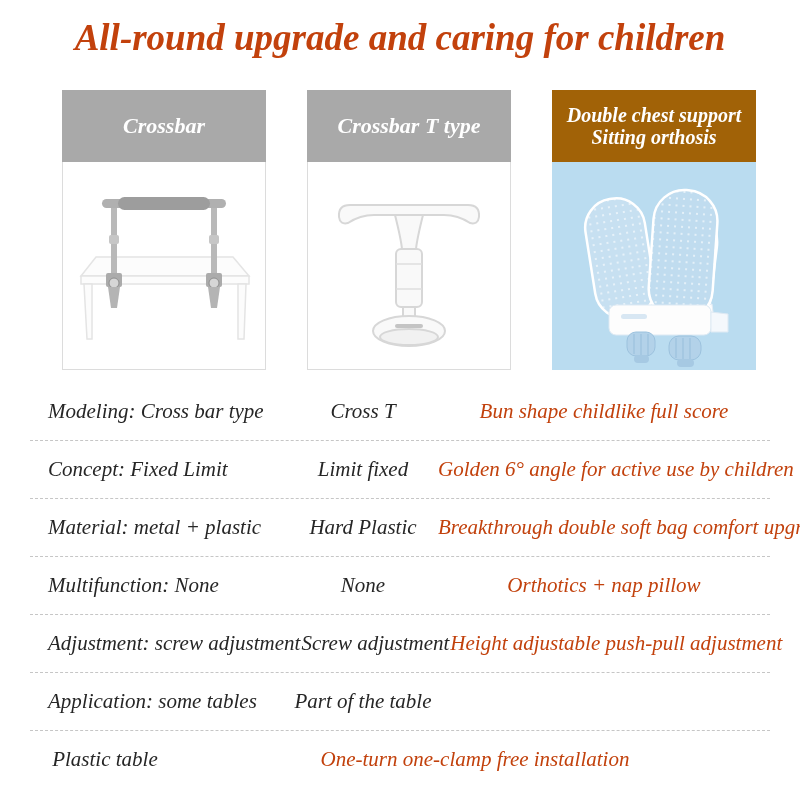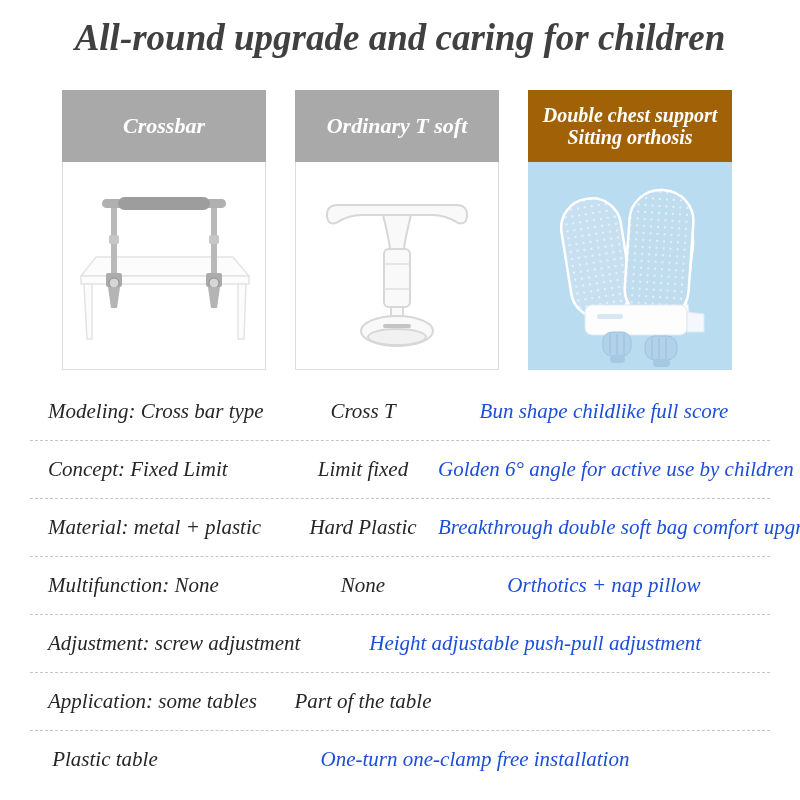--- a/index.html
+++ b/index.html
@@ -4,23 +4,23 @@
 <style>
   html, body { margin:0; padding:0; }
   body {
     width:800px; height:800px; position:relative; overflow:hidden;
     background:#ffffff;
     font-family:"Liberation Serif", serif;
   }
   .page-title {
     position:absolute; top:16px; left:0; width:800px;
     text-align:center; font-size:37px; font-weight:bold; font-style:italic;
-    color:#404040; white-space:nowrap;
+    color:#c2410c; white-space:nowrap;
   }
-  .cards { position:absolute; top:90px; left:62px; width:670px; display:flex; gap:29px; }
+  .cards { position:absolute; top:90px; left:62px; width:670px; display:flex; gap:41px; }
   .card { width:204px; }
   .card-header {
     height:72px; display:flex; flex-direction:column; align-items:center; justify-content:center;
     font-weight:bold; font-style:italic; font-size:22px; color:#ffffff;
     text-align:center; line-height:1.12;
   }
   .card--gray .card-header { background:#a9a9a9; }
   .card--blue .card-header { background:#a16207; font-size:20px; }
   .card-body {
     height:208px; box-sizing:border-box; background:#ffffff;
@@ -30,21 +30,21 @@
   .card--blue .card-body { background:#badcf0; border:none; }
   .comparison { position:absolute; top:383px; left:30px; width:740px; }
   .comparison-row {
     height:57px; display:flex; align-items:center;
     border-bottom:1px dashed #c6c6c6;
     font-style:italic; font-size:21px; color:#262626;
   }
   .comparison-row:last-child { border-bottom:none; }
   .cell-c1 { flex:0 0 240px; padding-left:18px; white-space:nowrap; }
   .cell-c2 { flex:0 0 150px; text-align:center; white-space:nowrap; }
-  .cell-c3 { flex:1 1 auto; text-align:center; white-space:nowrap; color:#1d4ed8; }
+  .cell-c3 { flex:1 1 auto; text-align:center; white-space:nowrap; color:#c2410c; }
 </style>
 </head>
 <body>
 
 <div class="page-title">All-round upgrade and caring for children</div>
 
 <div class="cards">
 
   <div class="card card--gray">
     <div class="card-header">
@@ -73,21 +73,21 @@
         <circle cx="51" cy="120" r="5" fill="#d6d6d6" stroke="#8e8e8e"></circle>
         <circle cx="151" cy="120" r="5" fill="#d6d6d6" stroke="#8e8e8e"></circle>
         <polygon points="45,124 57,124 54,145 48,145" fill="#b4b4b4"></polygon>
         <polygon points="145,124 157,124 154,145 148,145" fill="#b4b4b4"></polygon>
       </svg>
     </div>
   </div>
 
   <div class="card card--gray">
     <div class="card-header">
-      <span>Ordinary T soft</span>
+      <span>Crossbar T type</span>
     </div>
     <div class="card-body">
       <svg width="202" height="206" viewBox="0 0 202 206">
         <g fill="#f9f9f9" stroke="#d7d7d7" stroke-width="2">
           <path d="M42,42 L160,42 Q172,42 171,54 Q170,62 162,60 Q150,52 136,52 L66,52 Q52,52 40,60 Q32,62 31,54 Q30,42 42,42 Z"></path>
           <path d="M87,52 C91,68 93,76 94,86 L108,86 C109,76 111,68 115,52 Z"></path>
           <rect x="88" y="86" width="26" height="58" rx="5"></rect>
           <rect x="95" y="144" width="12" height="12"></rect>
           <ellipse cx="101" cy="168" rx="36" ry="15"></ellipse>
           <ellipse cx="101" cy="174" rx="29" ry="8" fill="#f1f1f1"></ellipse>
@@ -160,20 +160,21 @@
     <div class="cell-c2">Hard Plastic</div>
     <div class="cell-c3">Breakthrough double soft bag comfort upgrade</div>
   </div>
   <div class="comparison-row">
     <div class="cell-c1">Multifunction: None</div>
     <div class="cell-c2">None</div>
     <div class="cell-c3">Orthotics + nap pillow</div>
   </div>
   <div class="comparison-row">
     <div class="cell-c1">Adjustment: screw adjustment</div>
+    <div class="cell-c2">Screw adjustment</div>
     <div class="cell-c3">Height adjustable push-pull adjustment</div>
   </div>
   <div class="comparison-row">
     <div class="cell-c1">Application: some tables</div>
     <div class="cell-c2">Part of the table</div>
   </div>
   <div class="comparison-row">
     <div class="cell-c2">Plastic table</div>
     <div class="cell-c3">One-turn one-clamp free installation</div>
   </div>

